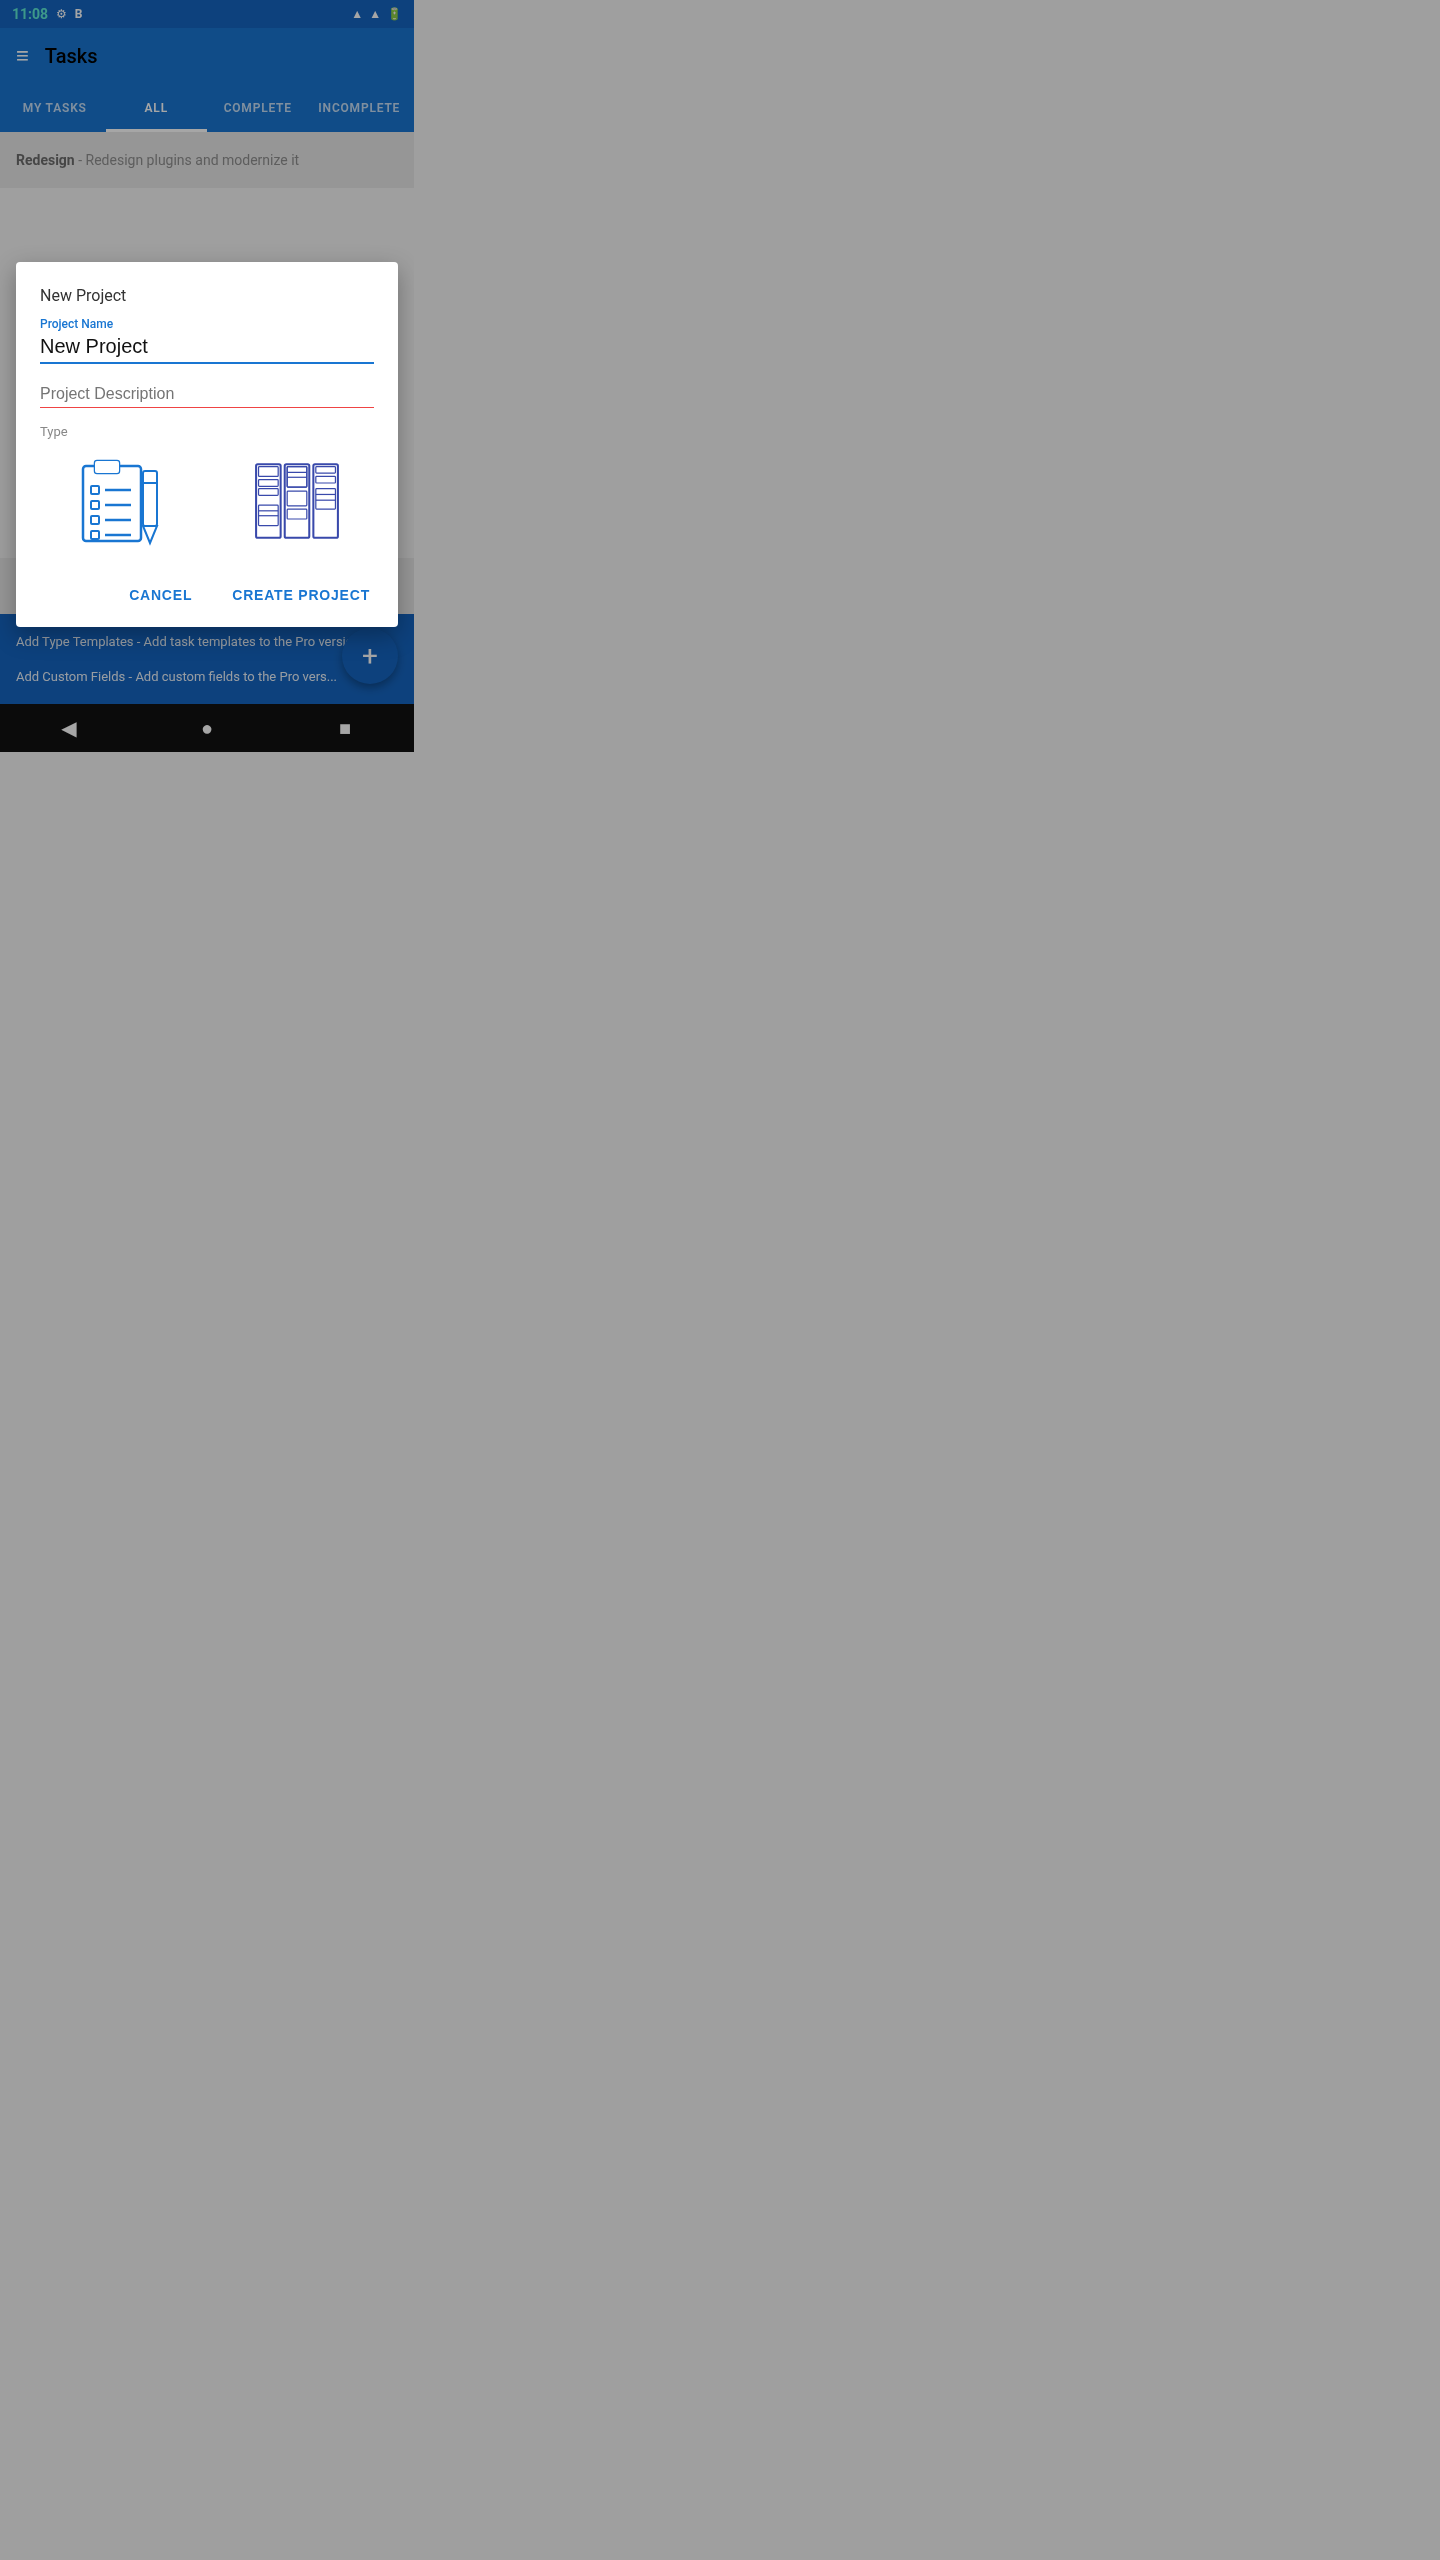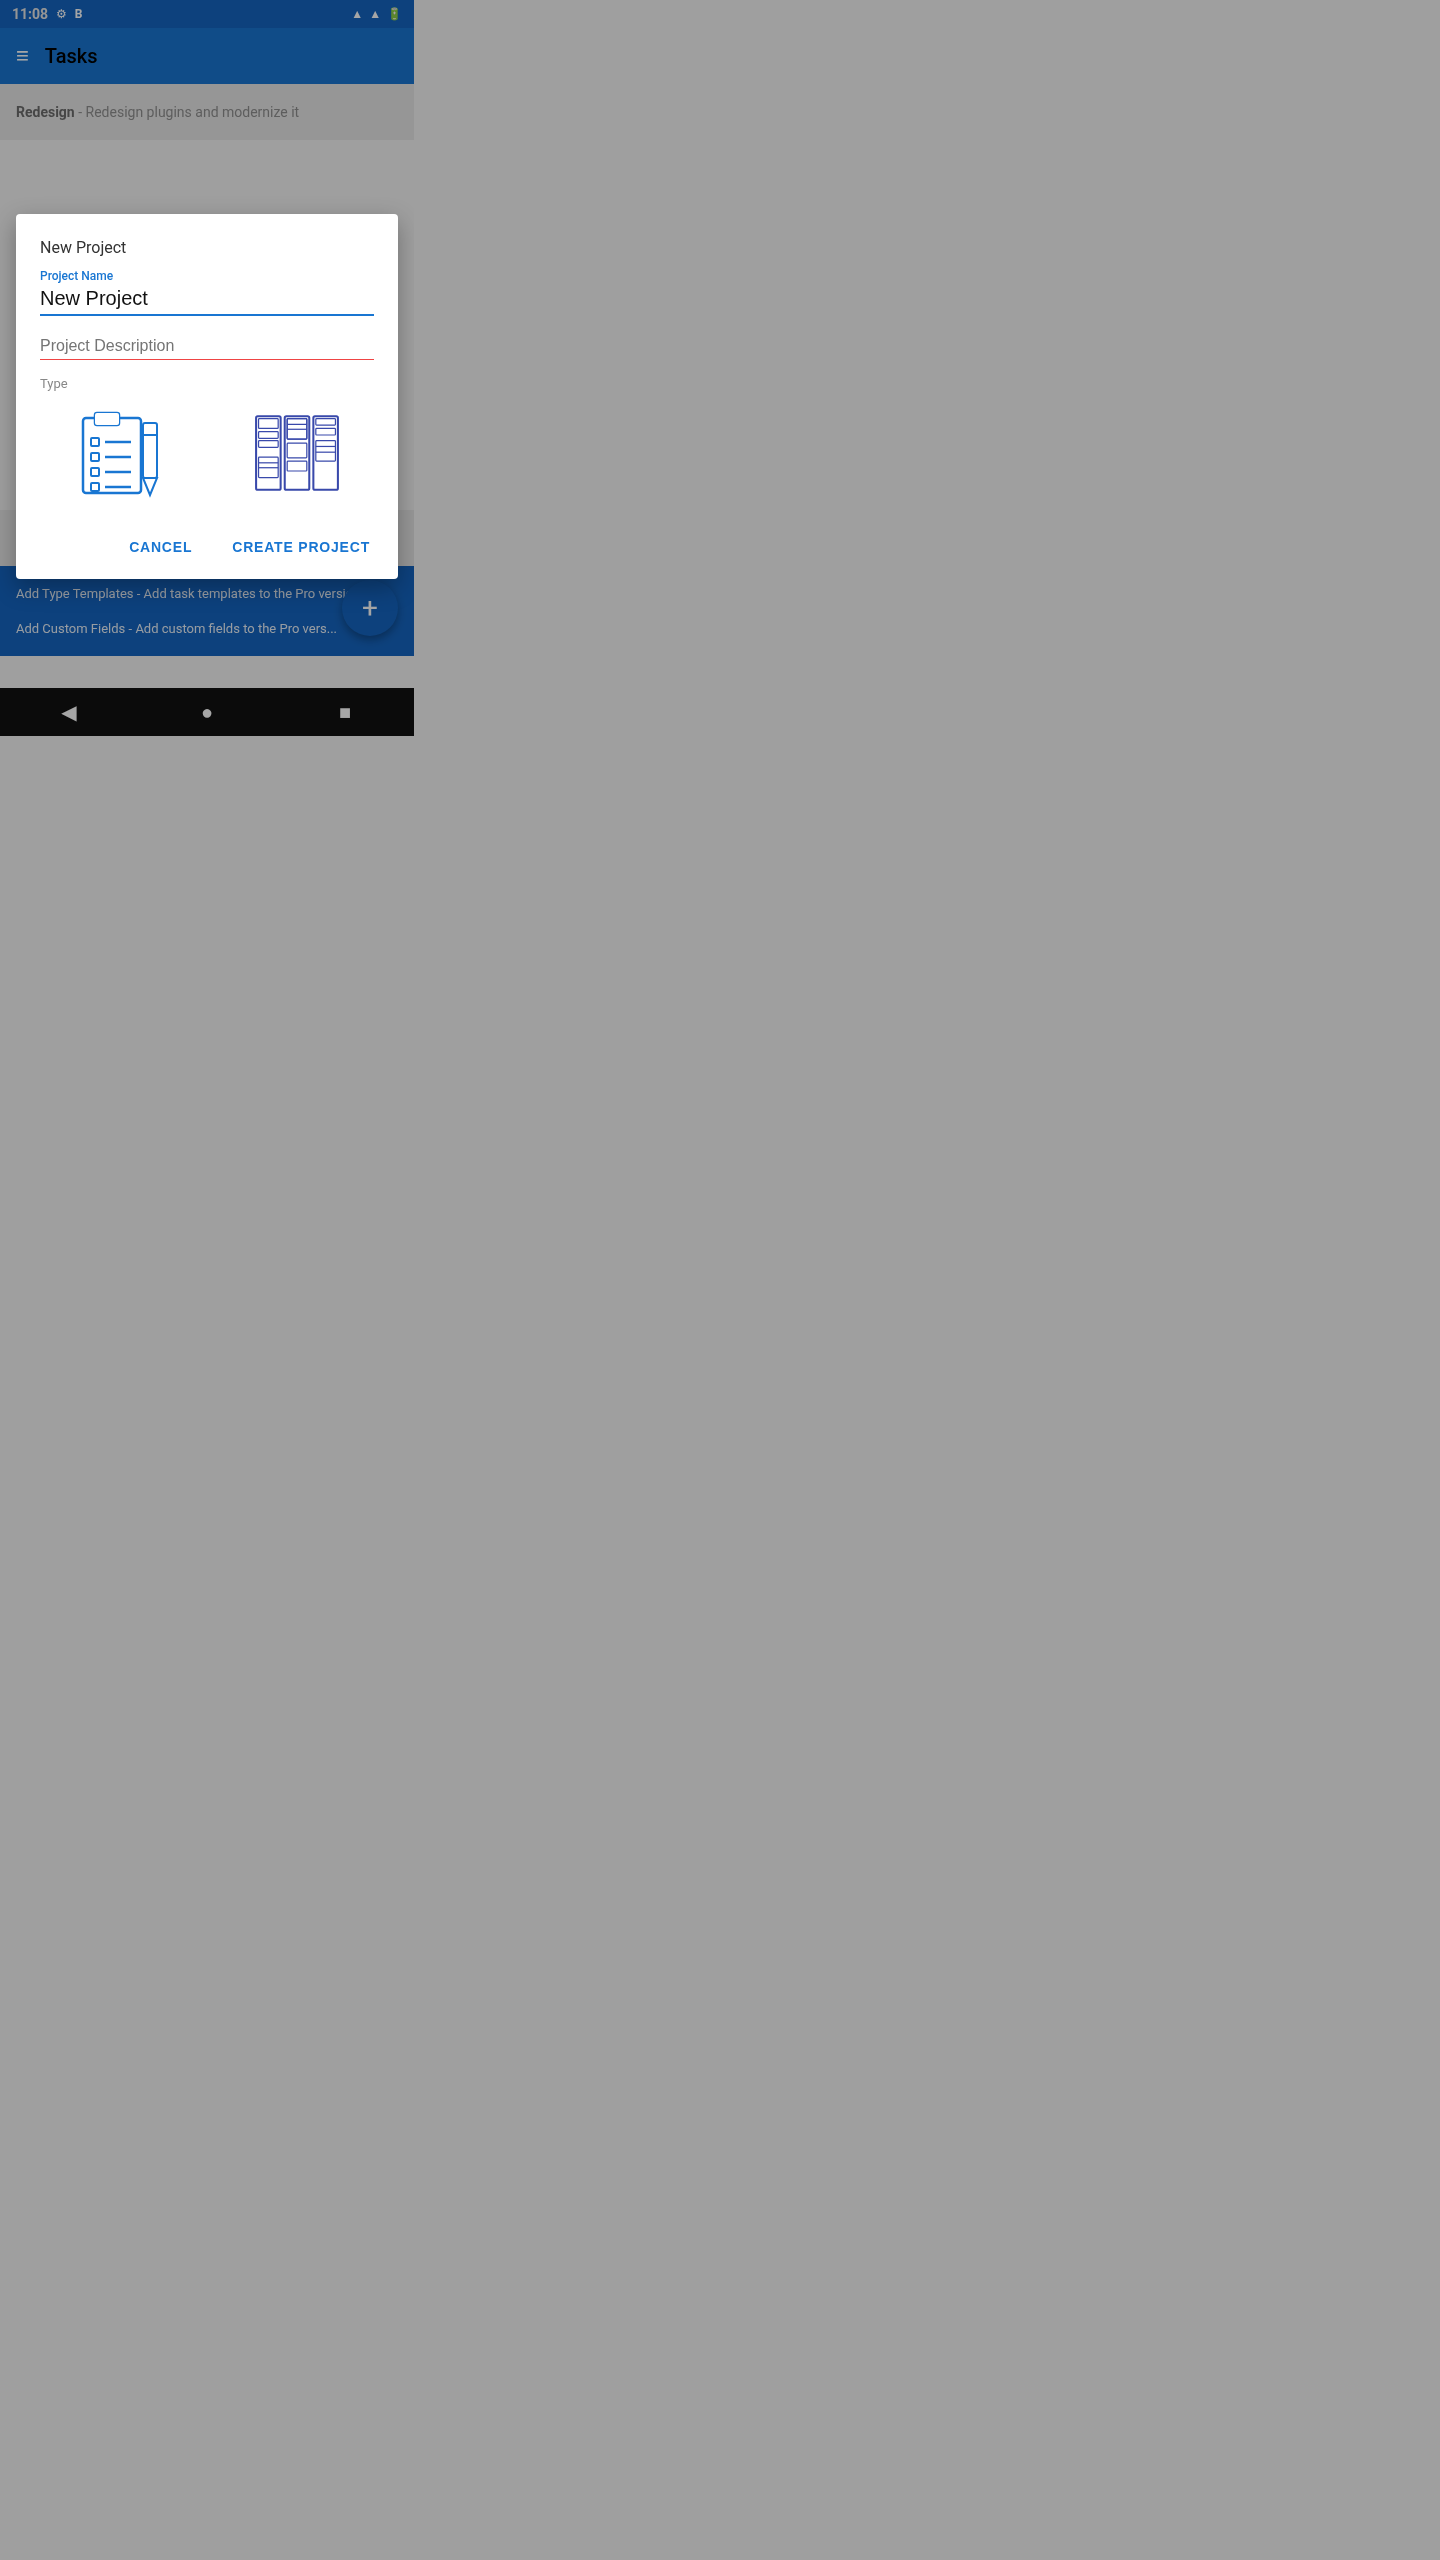--- a/index.html
+++ b/index.html
@@ -27,21 +27,21 @@
       padding: 0 12px;
     }
 
     .status-bar-left {
       display: flex;
       align-items: center;
       gap: 8px;
     }
 
     .status-time {
-      color: #e5e5e5;
+      color: #5eead4;
       font-size: 14px;
       font-weight: bold;
     }
 
     .status-icon {
       color: white;
       font-size: 12px;
     }
 
     .status-bar-right {
@@ -343,20 +343,34 @@
       <span class="status-icon">▲</span>
       <span class="status-icon">🔋</span>
     </div>
   </div>
 
   <div class="app-bar">
     <span class="hamburger-icon">≡</span>
     <span class="app-title">Tasks</span>
   </div>
 
+  <div class="tab-bar">
+    <div class="tab-item">
+      <span>MY TASKS</span>
+    </div>
+    <div class="tab-item active">
+      <span>ALL</span>
+    </div>
+    <div class="tab-item">
+      <span>COMPLETE</span>
+    </div>
+    <div class="tab-item">
+      <span>INCOMPLETE</span>
+    </div>
+  </div>
 
   <div class="content-area">
     <div class="content-area-inner">
 
       <div class="bg-content">
         <div class="bg-task-row">
           <span class="bg-task-name">Redesign</span>
           <span class="bg-task-desc"> - <span>Redesign plugins and modernize it</span></span>
         </div>
       </div>

